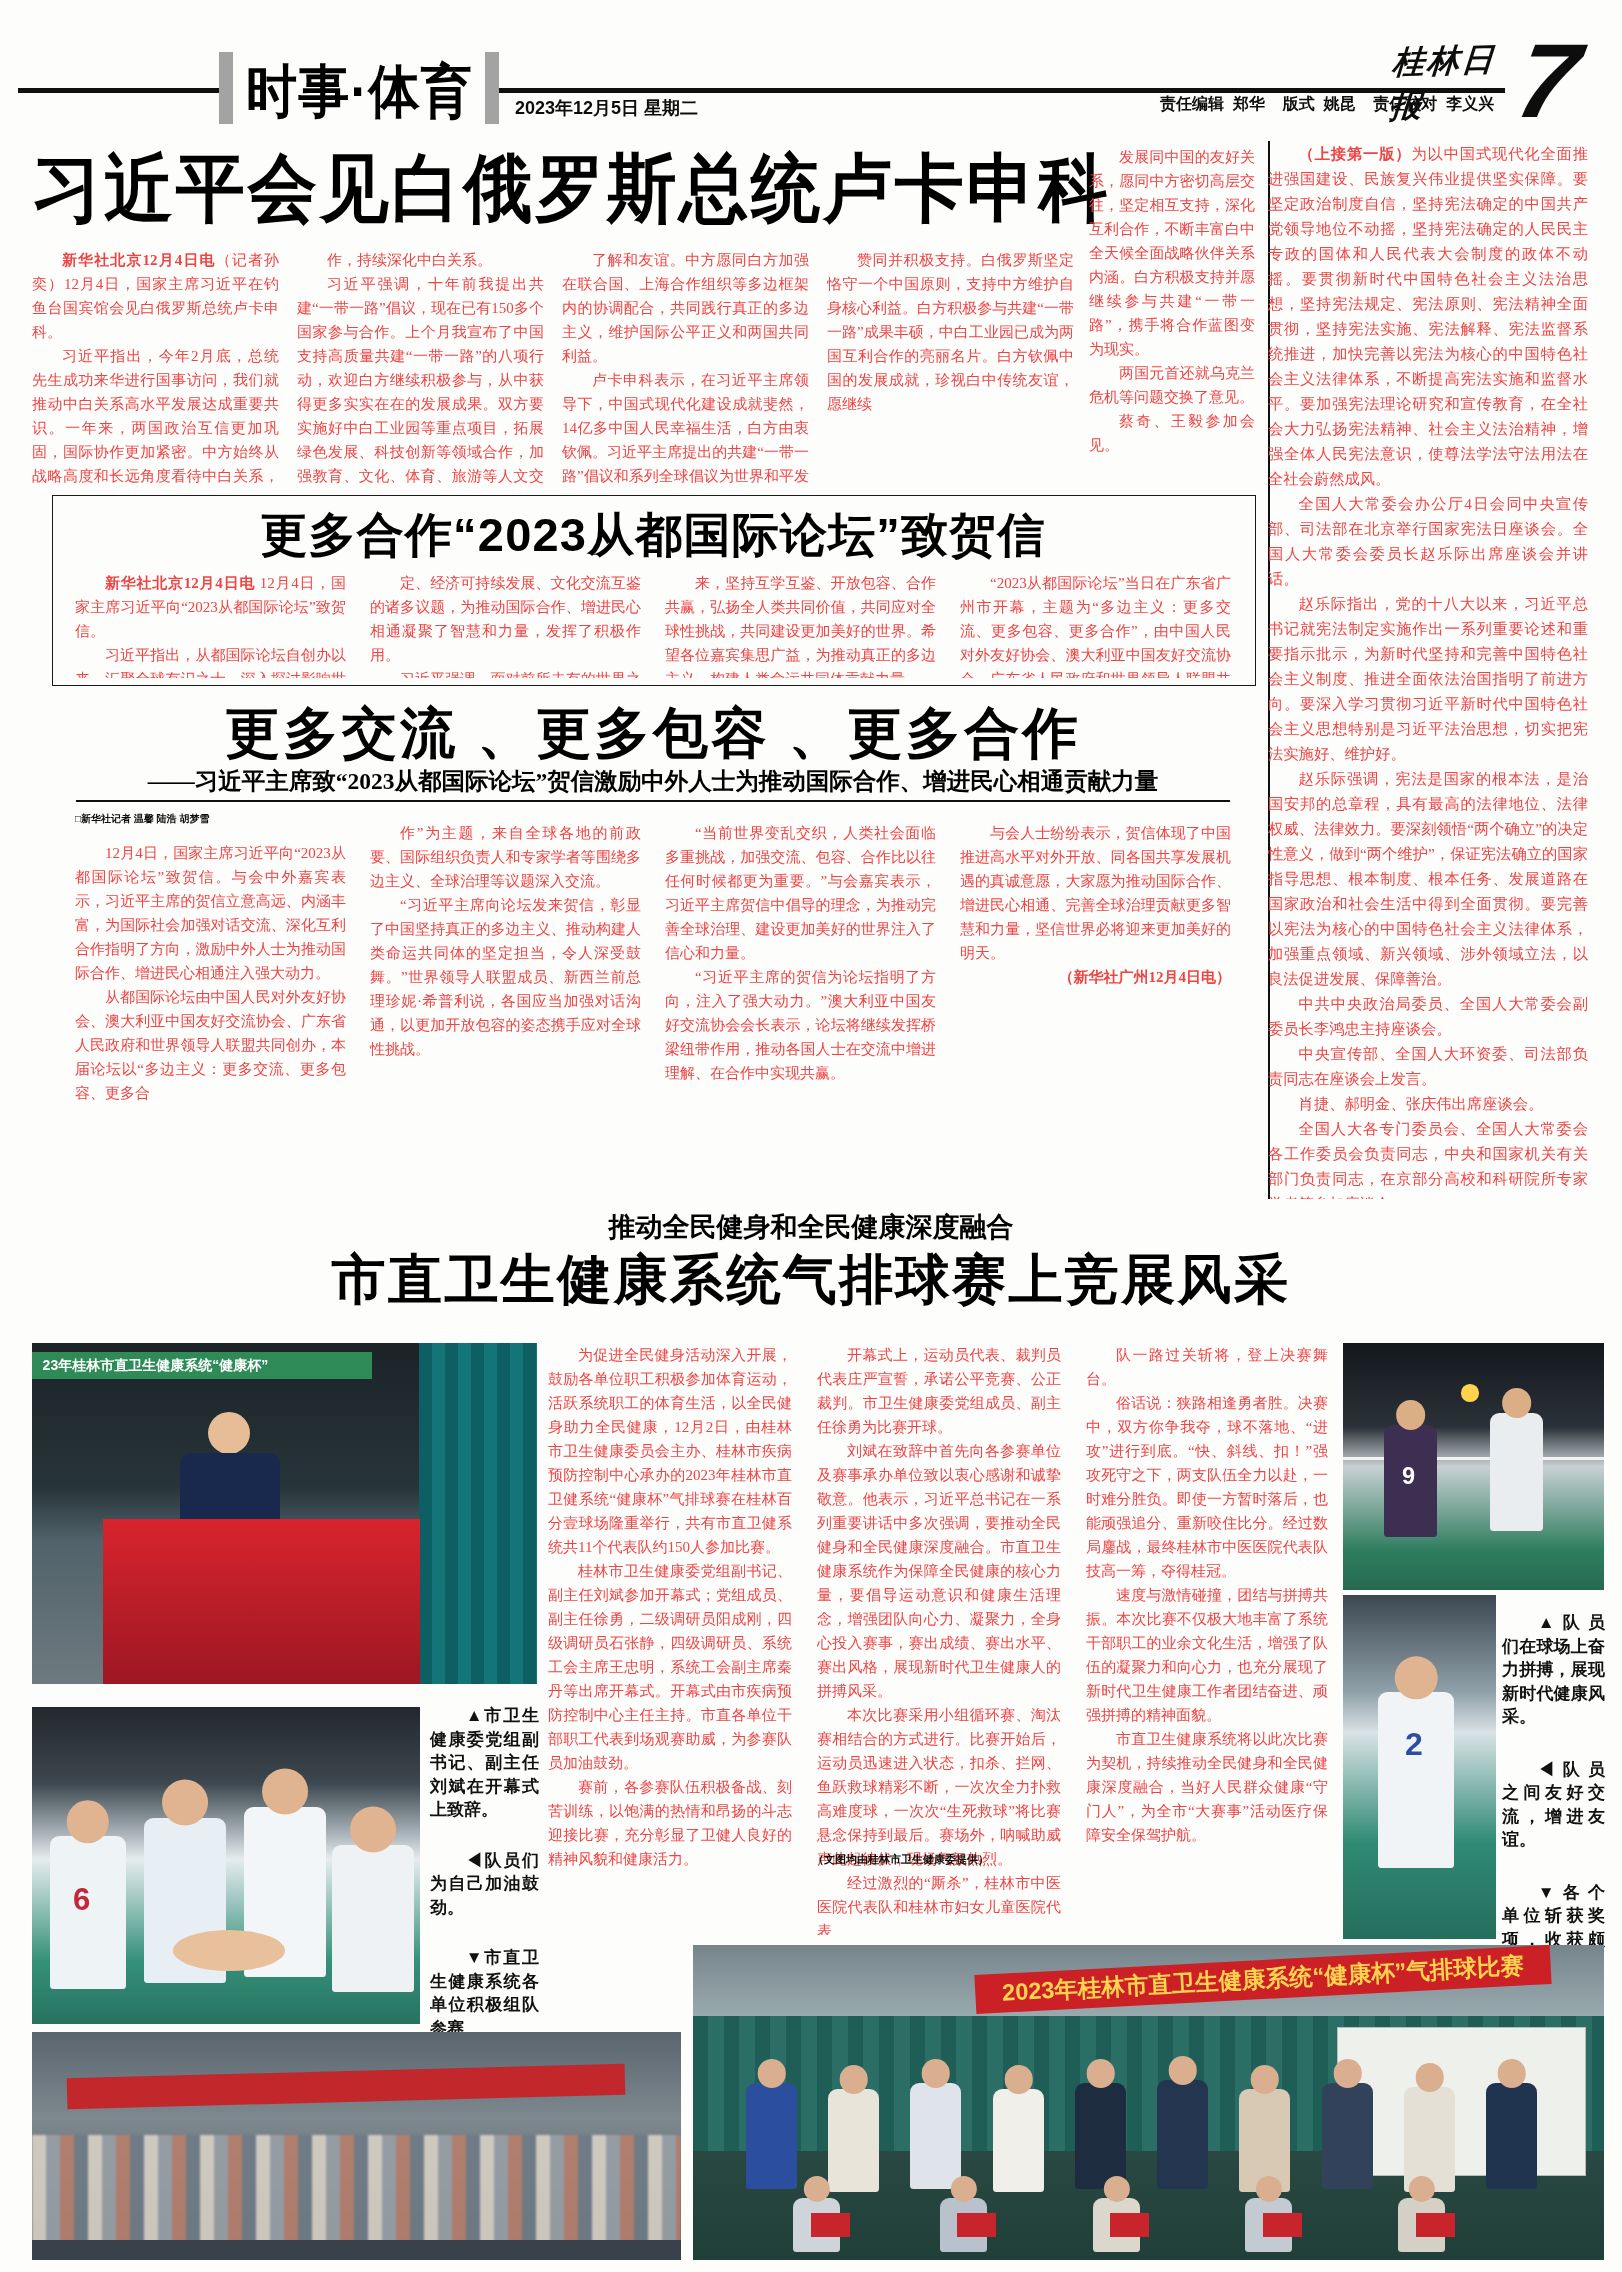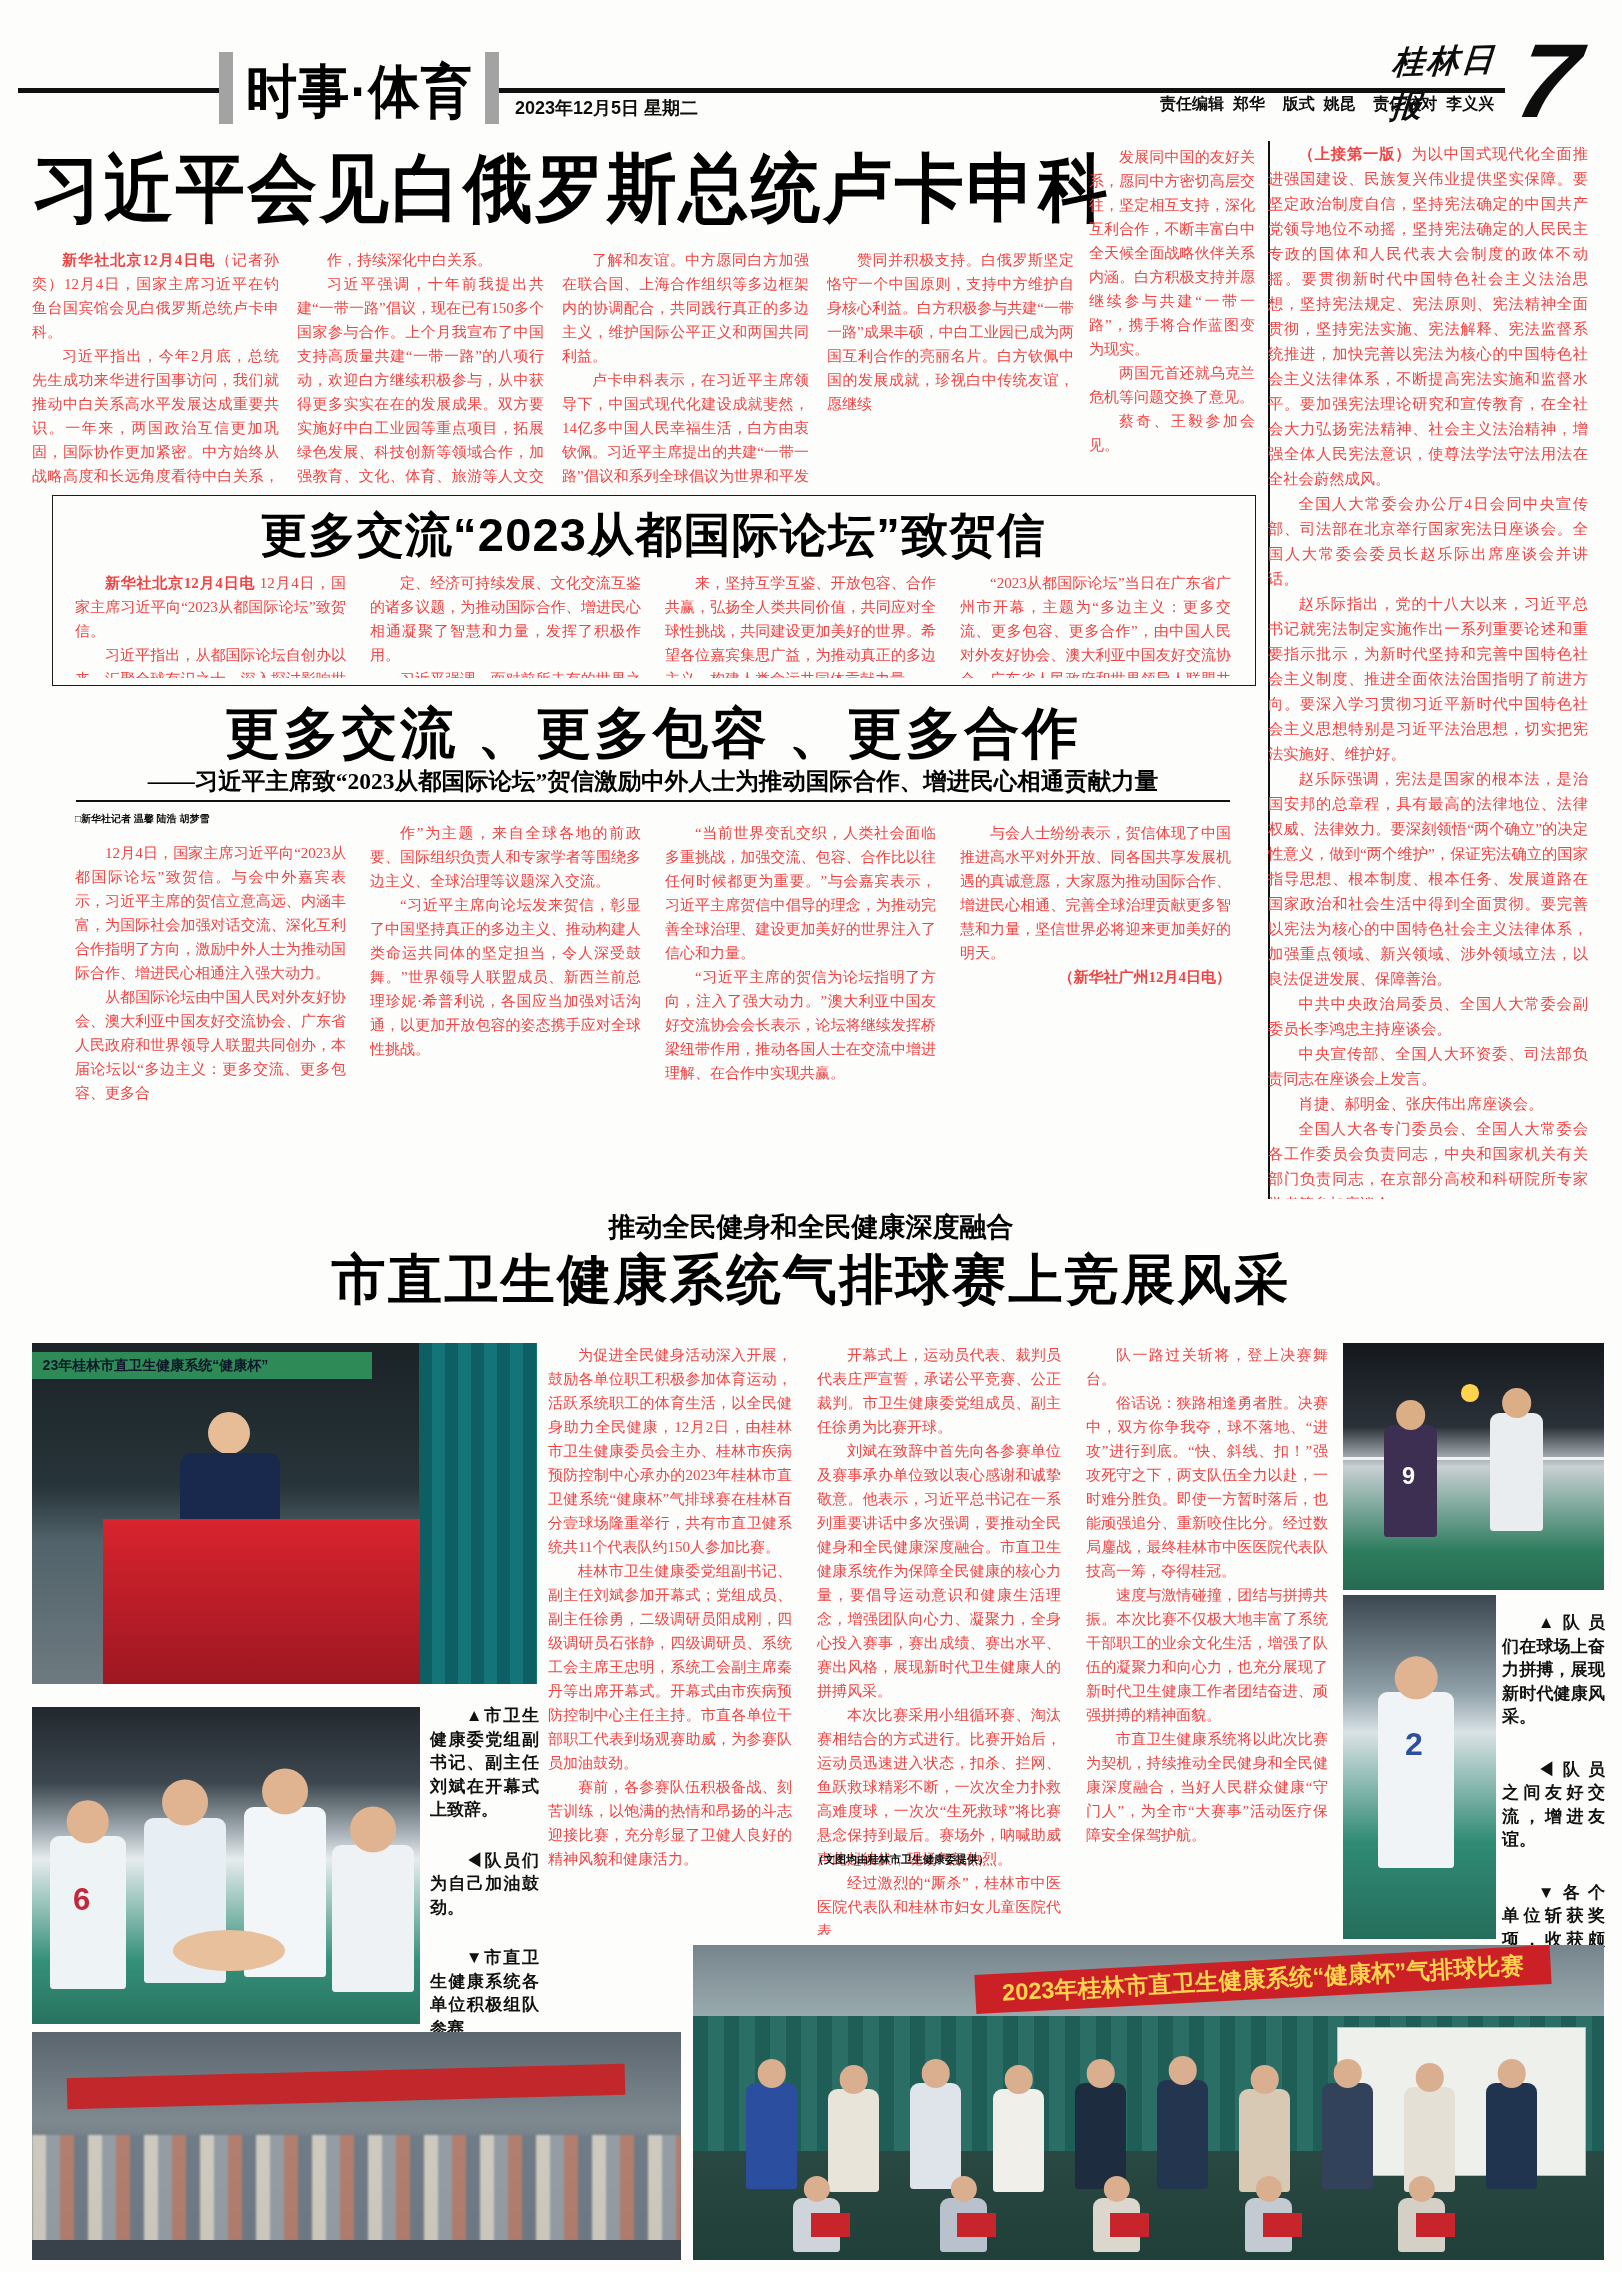--- a/index.html
+++ b/index.html
@@ -62,21 +62,21 @@
   <div class="col" style="left:827px;top:248px;width:247px;height:243px;">
       <p>赞同并积极支持。白俄罗斯坚定恪守一个中国原则，支持中方维护自身核心利益。白方积极参与共建“一带一路”成果丰硕，中白工业园已成为两国互利合作的亮丽名片。白方钦佩中国的发展成就，珍视白中传统友谊，愿继续</p>
     </div>
   <div class="col" style="left:1089px;top:145px;width:166px;height:347px;">
       <p>发展同中国的友好关系，愿同中方密切高层交往，坚定相互支持，深化互利合作，不断丰富白中全天候全面战略伙伴关系内涵。白方积极支持并愿继续参与共建“一带一路”，携手将合作蓝图变为现实。</p>
       <p>两国元首还就乌克兰危机等问题交换了意见。</p>
       <p>蔡奇、王毅参加会见。</p>
     </div>
 
   <div class="boxed" style="left:52px;top:495px;width:1202px;height:189px;"></div>
-  <div class="hl" style="left:52px;top:504px;width:1202px;font-size:47px;letter-spacing:1.2px;">更多交流“2023从都国际论坛”致贺信</div>
+  <div class="hl" style="left:52px;top:504px;width:1202px;font-size:47px;letter-spacing:1.2px;">更多合作“2023从都国际论坛”致贺信</div>
   <div class="col" style="left:75px;top:571px;width:271px;height:107px;">
     <p><b>新华社北京12月4日电</b>&nbsp;<span>12月4日，国家主席习近平向“2023从都国际论坛”致贺信。</span></p>
     <p>习近平指出，从都国际论坛自创办以来，汇聚全球有识之士，深入探讨影响世界和平稳</p>
   </div>
   <div class="col" style="left:370px;top:571px;width:271px;height:107px;">
       <p>定、经济可持续发展、文化交流互鉴的诸多议题，为推动国际合作、增进民心相通凝聚了智慧和力量，发挥了积极作用。</p>
       <p>习近平强调，面对前所未有的世界之变、时代之变、历史之变，人类社会必须团结起</p>
     </div>
   <div class="col" style="left:665px;top:571px;width:271px;height:107px;">
       <p>来，坚持互学互鉴、开放包容、合作共赢，弘扬全人类共同价值，共同应对全球性挑战，共同建设更加美好的世界。希望各位嘉宾集思广益，为推动真正的多边主义、构建人类命运共同体贡献力量。</p>
@@ -119,21 +119,21 @@
         <p>肖捷、郝明金、张庆伟出席座谈会。</p>
         <p>全国人大各专门委员会、全国人大常委会各工作委员会负责同志，中央和国家机关有关部门负责同志，在京部分高校和科研院所专家学者等参加座谈会。</p>
       </span>
   </div>
 
   <div class="hl serifhl" style="left:0;top:1209px;width:1622px;font-size:27px;font-weight:bold;font-family:'Liberation Sans',sans-serif;">推动全民健身和全民健康深度融合</div>
   <div class="hl serifhl" style="left:0;top:1244px;width:1622px;font-size:54px;letter-spacing:2.4px;">市直卫生健康系统气排球赛上竞展风采</div>
 
   <div class="photo" style="left:32px;top:1343px;width:505px;height:341px;background:linear-gradient(180deg,#1b2327 0%,#273439 42%,#51626a 58%,#6e7a80 100%);">
     <div class="pshape" style="right:0;top:0;width:118px;height:100%;background:repeating-linear-gradient(90deg,#0d5f63 0 13px,#147579 13px 26px);"></div>
-    <div class="pshape" style="left:0;top:9.4px;width:329px;height:27px;background:#2e8b57;color:#0f172a;font:bold 14px/27px 'Liberation Sans',sans-serif;padding-left:10.6px;white-space:nowrap;overflow:hidden;">23年桂林市直卫生健康系统“健康杯”</div>
+    <div class="pshape" style="left:0;top:9.4px;width:329px;height:27px;background:#2e8b57;color:#ffffff;font:bold 14px/27px 'Liberation Sans',sans-serif;padding-left:10.6px;white-space:nowrap;overflow:hidden;">23年桂林市直卫生健康系统“健康杯”</div>
     <div class="pshape" style="left:176px;top:69px;width:42px;height:42px;border-radius:50%;background:#e6bd96;"></div>
     <div class="pshape" style="left:148px;top:110px;width:100px;height:106px;border-radius:11.8px 11.8px 0 0;background:#18294d;"></div>
     <div class="pshape" style="left:71px;top:176px;width:317px;height:165px;background:linear-gradient(180deg,#d8242e,#9d1722);"></div>
   </div>
 
   <div class="photo" style="left:32px;top:1707px;width:388px;height:317px;background:linear-gradient(180deg,#22282e 0%,#3d474f 24%,#a9b3b9 40%,#e6ecee 48%,#35907a 80%,#27735f 100%);">
     <i class="person" style="left:17.6px;bottom:35px;width:76px;height:153px;--c:#eef3f6;--h:#e0b491;"></i>
     <i class="person" style="left:112px;bottom:41px;width:82px;height:165px;--c:#e7eef4;--h:#e0b491;"></i>
     <i class="person" style="left:212px;bottom:47px;width:82px;height:170px;--c:#f2f6f8;--h:#e0b491;"></i>
     <i class="person" style="left:300px;bottom:32px;width:82px;height:147px;--c:#eef2f5;--h:#e0b491;"></i>

